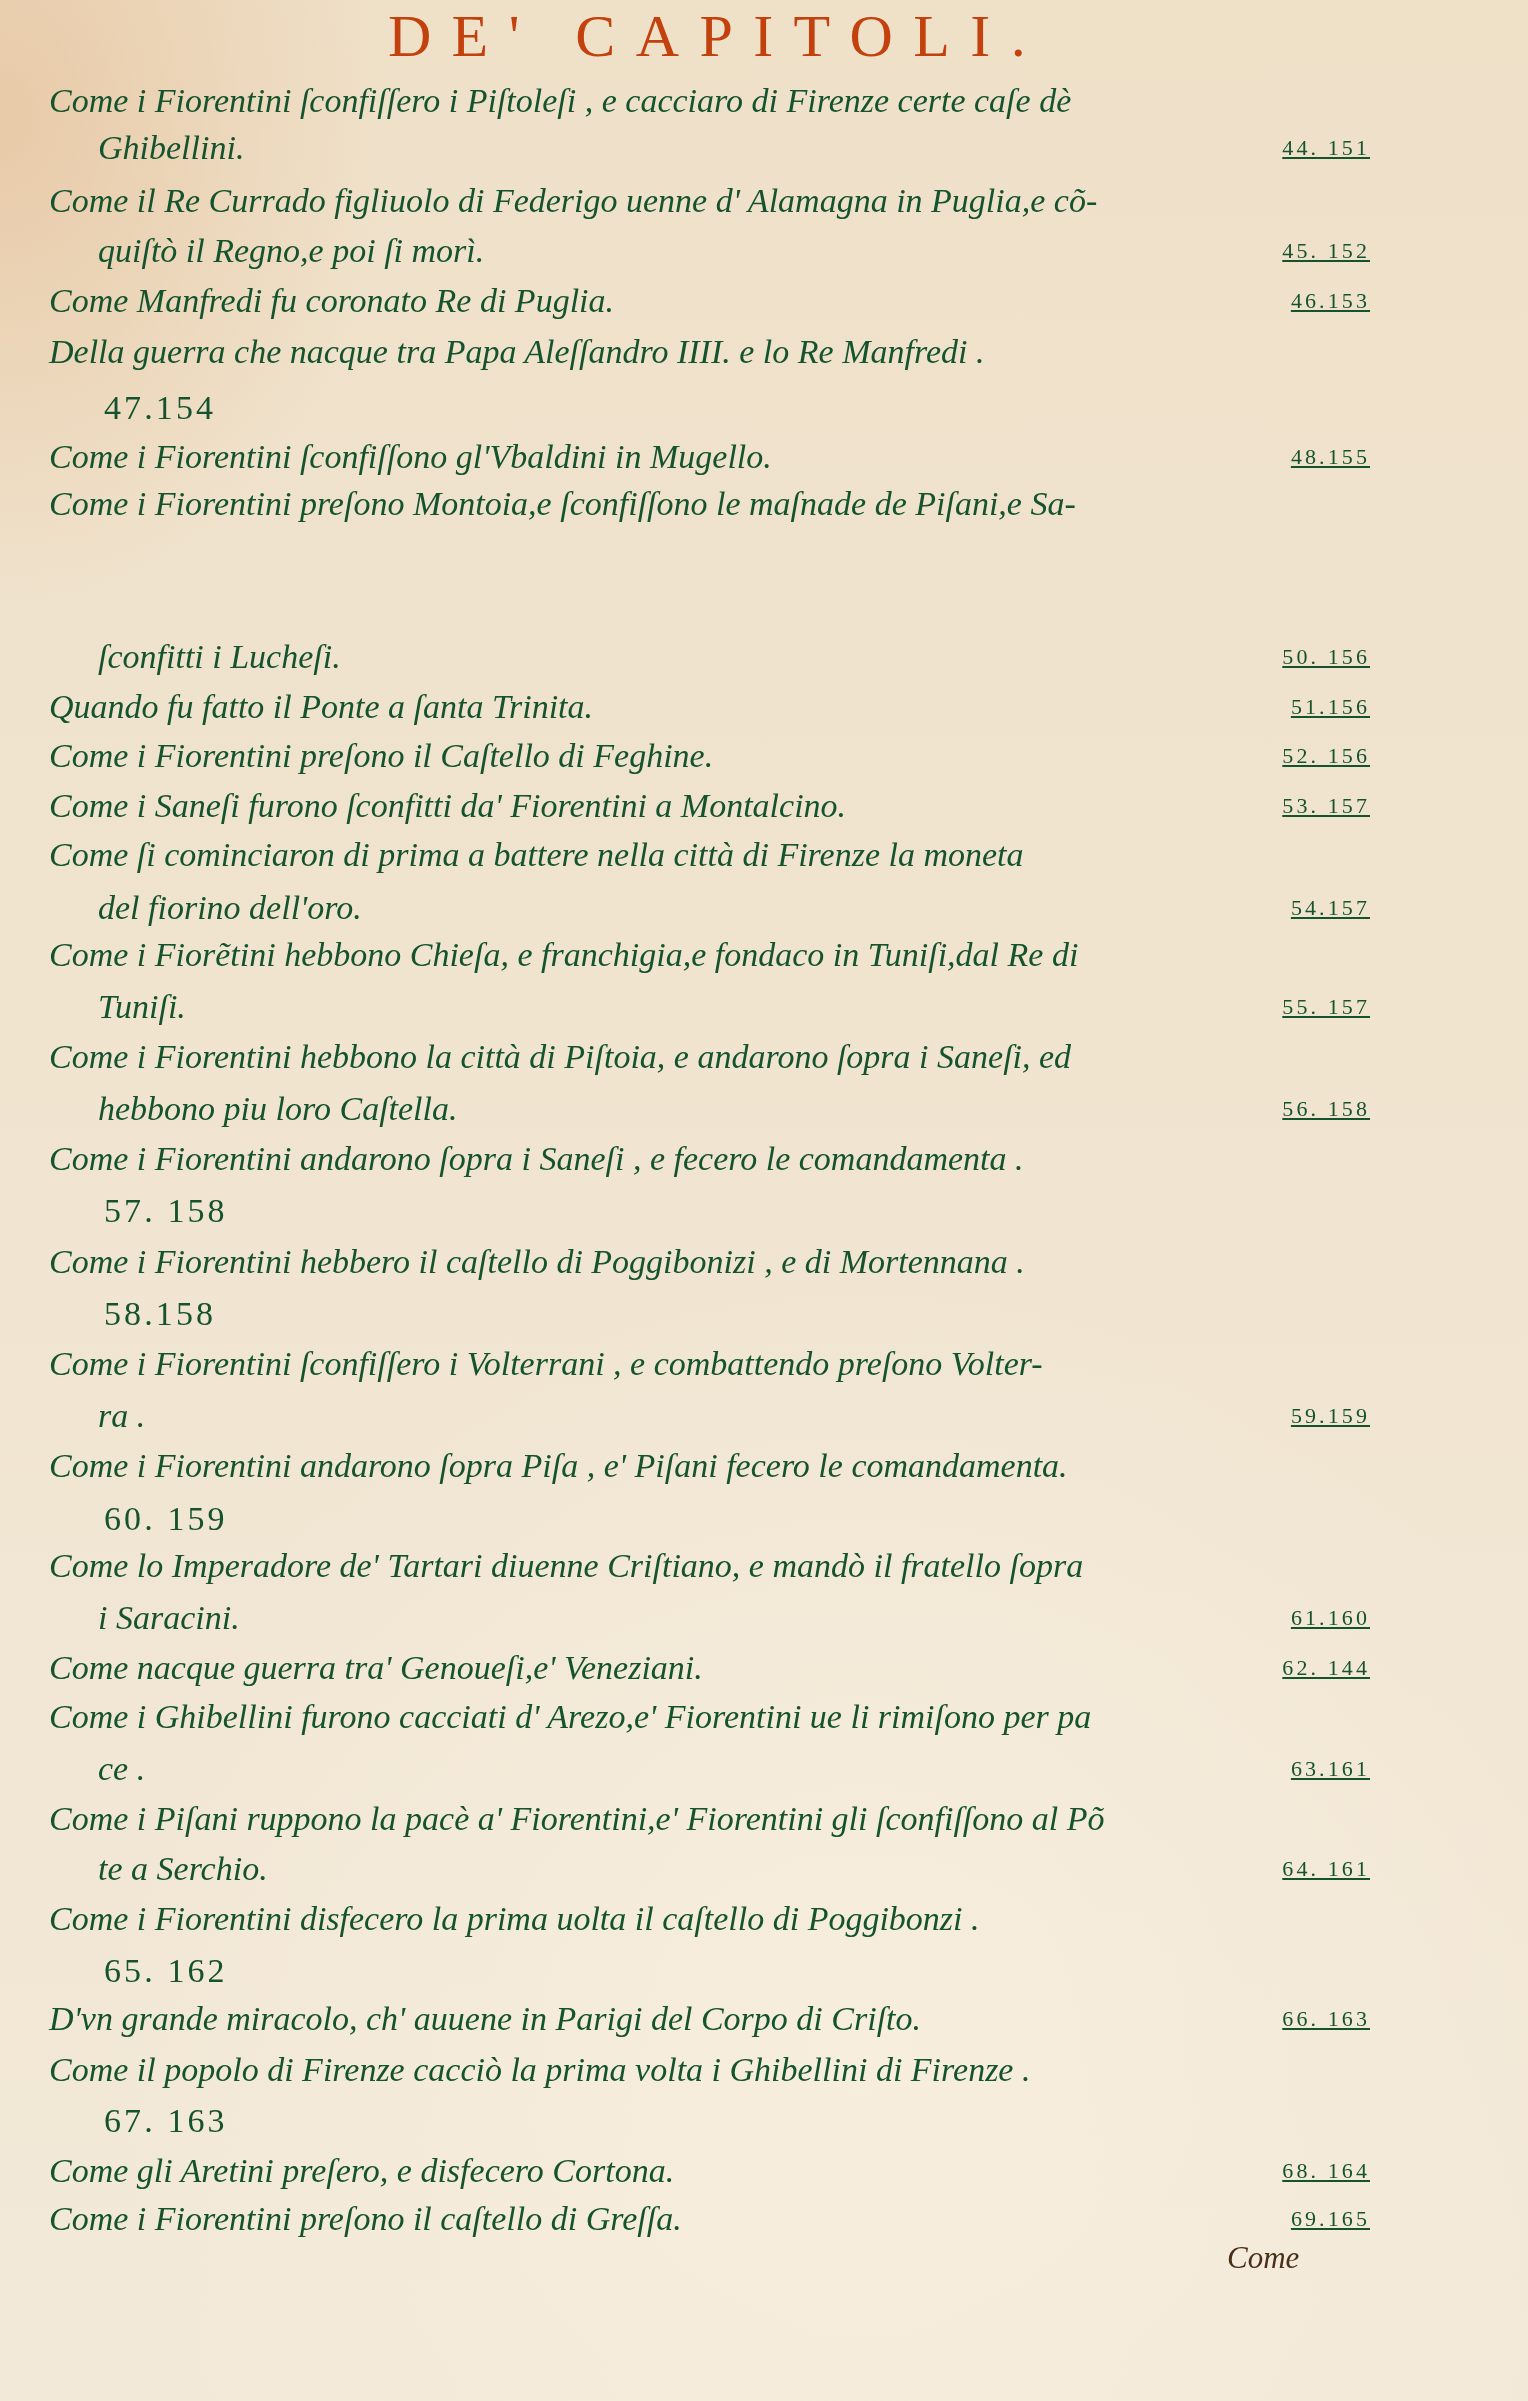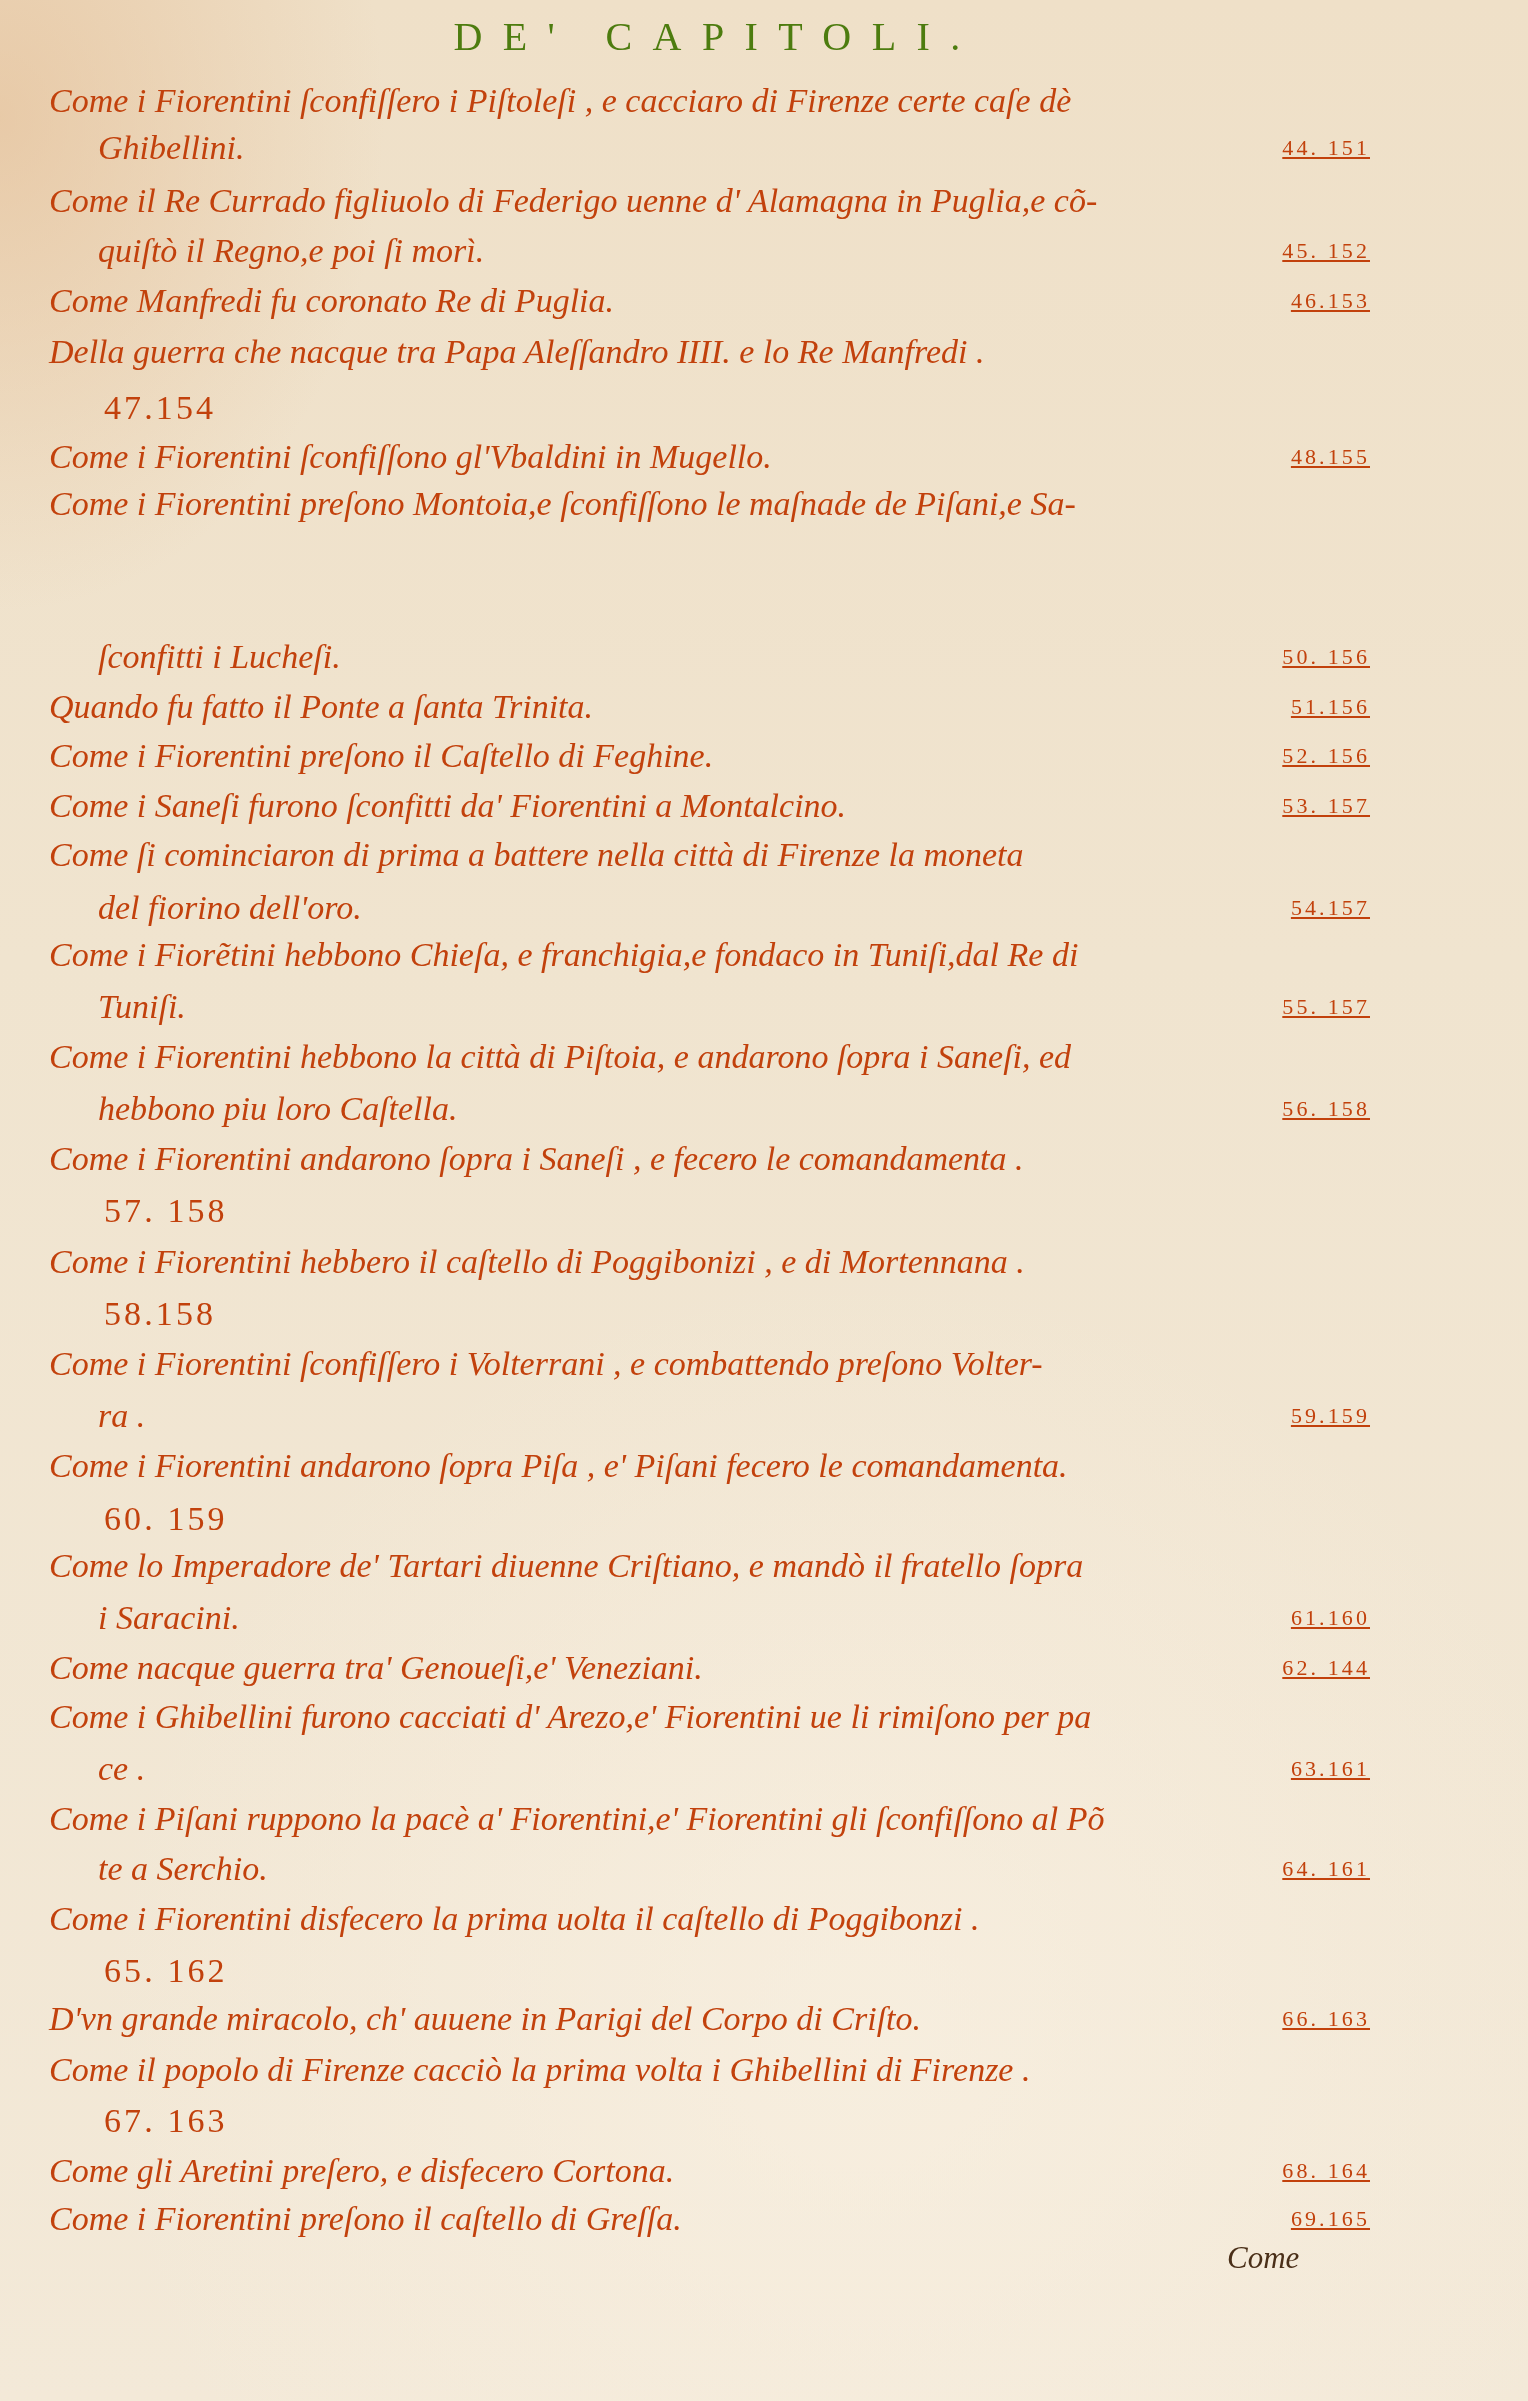--- a/index.html
+++ b/index.html
@@ -12,30 +12,30 @@
       linear-gradient(180deg, #efe0c8 0%, #f0e4cf 40%, #f3e9d8 100%);
     font-family: "DejaVu Serif", "Liberation Serif", serif;
     color: #4a2f18;
     position: relative;
   }
   .page { position: absolute; left: 0; top: 0; width: 1528px; height: 2401px; }
   .title {
     position: absolute; left: 0; width: 1528px; top: 0px; height: 67px;
     text-align: center;
     font-family: "Liberation Serif", "DejaVu Serif", serif;
-    font-size: 40px; letter-spacing: 20.4px; line-height: 67px;
-    color: #4d7c0f; font-weight: normal;
+    font-size: 60px; letter-spacing: 20.4px; line-height: 67px;
+    color: #c2410c; font-weight: normal;
     padding-left: 0;
     text-indent: -94px;
   }
   .line {
     position: absolute; left: 0; width: 1528px; height: 47px;
     font-family: "Liberation Serif", "DejaVu Serif", serif;
     font-style: italic; font-size: 34px; line-height: 47px;
-    color: #c2410c;
+    color: #14532d;
     white-space: nowrap;
   }
   .line .txt { position: absolute; left: 49px; }
   .line.cont .txt { left: 98px; }
   .line .num {
     position: absolute; right: 158px;
     font-style: normal; font-size: 22px; letter-spacing: 3.1px; text-decoration: underline;
   }
   .line .num-left { position: absolute; left: 104px; font-style: normal; letter-spacing: 3.1px; }
   .catch {

